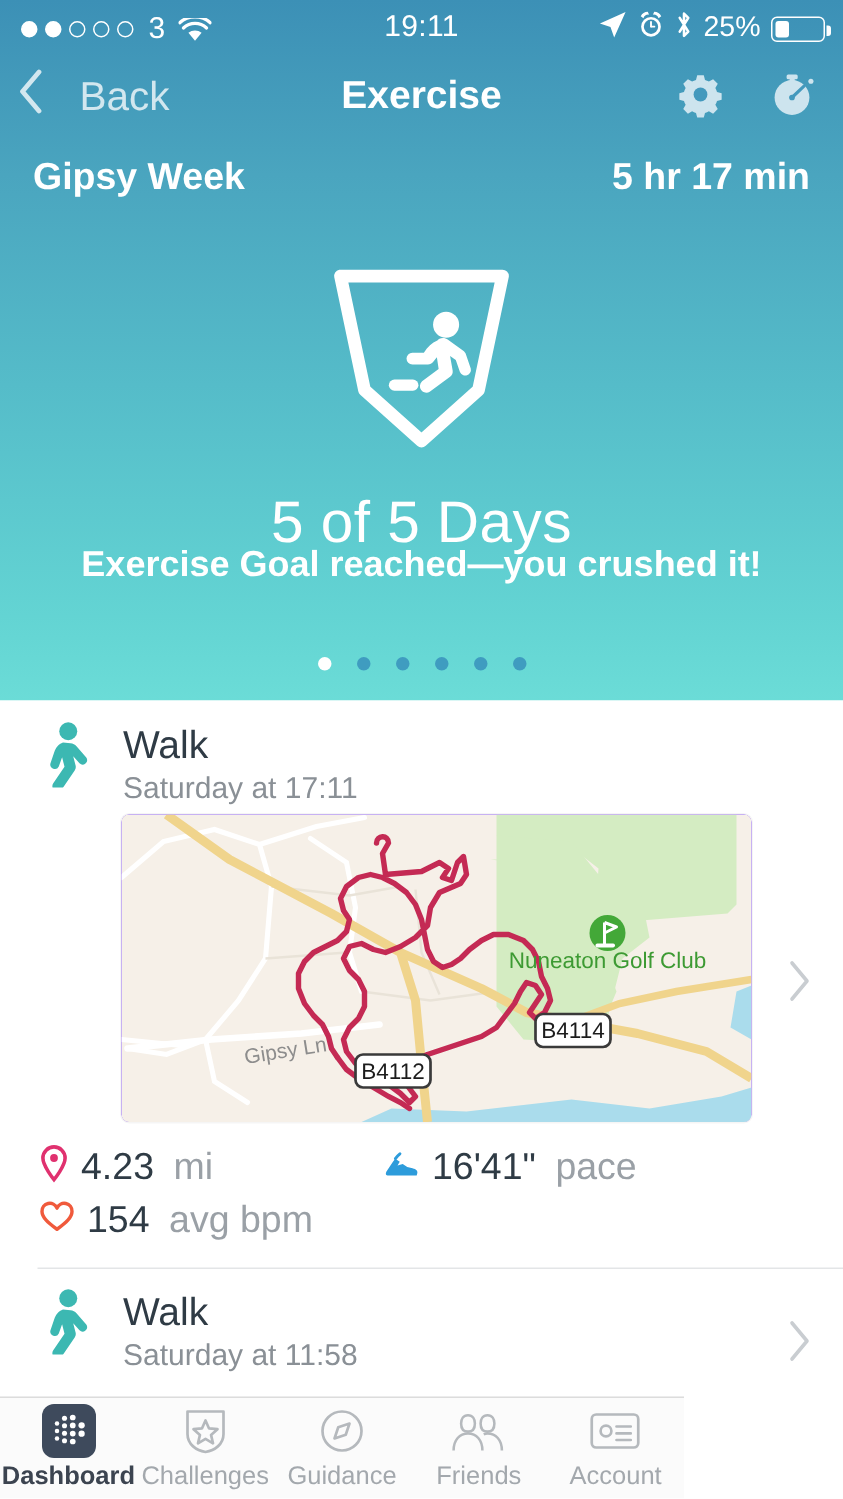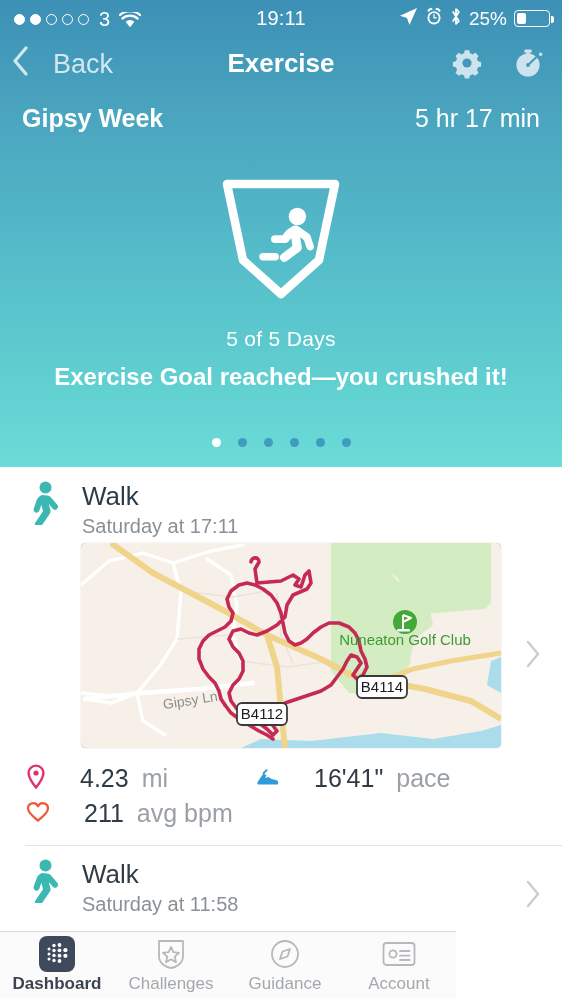--- a/index.html
+++ b/index.html
@@ -54,28 +54,28 @@
     position: absolute; left: 0; right: 0; top: 8px; text-align: center;
     color: #ffffff; font-size: 26px; font-weight: 600;
   }
   .nav-icons { position: absolute; right: 16px; top: 6px; display: flex; gap: 28px; align-items: center; }
 
   
   .weekrow {
     position: absolute; top: 104px; left: 0; width: 562px; height: 42px; color: #fff;
   }
   .week-label { position: absolute; left: 22px; top: 0; font-size: 25px; font-weight: 600; }
-  .week-total { position: absolute; right: 22px; top: 0; font-size: 25px; font-weight: 400; }
+  .week-total { position: absolute; right: 22px; top: 0; font-size: 25px; font-weight: 700; }
 
   
   .badge-wrap { position: absolute; top: 168px; left: 0; width: 562px; height: 140px; display: flex; justify-content: center; }
 
   .goal-days {
     position: absolute; top: 327px; left: 0; width: 562px; text-align: center;
-    color: #ffffff; font-size: 21px; font-weight: 400; letter-spacing: 0.3px;
+    color: #ffffff; font-size: 39px; font-weight: 400; letter-spacing: 0.3px;
   }
   .goal-msg {
     position: absolute; top: 363px; left: 0; width: 562px; text-align: center;
     color: #ffffff; font-size: 24px; font-weight: 600;
   }
 
   .pager { position: absolute; top: 438px; left: 0; width: 562px; display: flex; justify-content: center; gap: 17px; }
   .pdot { width: 9px; height: 9px; border-radius: 50%; background: #3f9cc0; }
   .pdot.active { background: #ffffff; }
 
@@ -94,21 +94,21 @@
     border-radius: 5px; overflow: hidden; background: #8b5cf6;
     box-shadow: 0 0 0 1px rgba(0,0,0,0.04);
   }
   .mapbox svg { display: block; }
 
   
   .stats { position: absolute; left: 26px; top: 294px; width: 510px; }
   .stat-row { display: flex; align-items: center; height: 35px; }
   .stat { display: flex; align-items: center; gap: 8px; }
   .stat.first { width: 230px; }
-  .stat-val { font-size: 25px; color: #2f3b45; margin-left: 26px; }
+  .stat-val { font-size: 25px; color: #2f3b45; }
   .stat-unit { font-size: 25px; color: #9aa0a6; margin-left: 5px; }
 
   .divider { position: absolute; left: 25px; width: 537px; height: 1px; background: #e3e5e7; }
 
   
   .ex-item2 { position: absolute; top: 378px; left: 0; width: 562px; }
   .partial-row { position: absolute; left: 26px; top: 90px; display: flex; align-items: center; gap: 8px; }
 
   
   .tabbar {
@@ -329,21 +329,21 @@
             <span class="stat-unit">pace</span>
           </span>
         </div>
         <div class="stat-row">
           <span class="stat first">
             <span>
               <svg width="24" height="22" viewBox="0 0 24 22">
                 <path d="M12 19.5 C6 15 2 11.6 2 7.6 A5.2 5.2 0 0 1 12 5.4 A5.2 5.2 0 0 1 22 7.6 C22 11.6 18 15 12 19.5 z" fill="none" stroke="#f05a3c" stroke-width="2.3" stroke-linejoin="round"></path>
               </svg>
             </span>
-            <span class="stat-val">211</span>
+            <span class="stat-val">154</span>
             <span class="stat-unit">avg bpm</span>
           </span>
         </div>
       </div>
 
       <div class="divider" style="top:378px;"></div>
     </div>
 
     <div class="ex-item2">
       <div class="ex-head">
@@ -408,20 +408,31 @@
     <div class="tab">
       <span class="tab-ico">
         <svg width="32" height="32" viewBox="0 0 32 32">
           <circle cx="16" cy="16" r="13" fill="none" stroke="#b5b9bd" stroke-width="1.8"></circle>
           <path d="M21 11 L13.5 13.5 L11 21 L18.5 18.5 Z" fill="none" stroke="#b5b9bd" stroke-width="1.8" stroke-linejoin="round"></path>
         </svg>
       </span>
       <span class="tab-label">Guidance</span>
     </div>
 
+    <div class="tab">
+      <span class="tab-ico">
+        <svg width="40" height="32" viewBox="0 0 40 32">
+          <path d="M13 5.5 C16.2 5.5 17.6 8 17.6 11 C17.6 14 16.2 16.4 13 16.4 C9.8 16.4 8.4 14 8.4 11 C8.4 8 9.8 5.5 13 5.5 Z" fill="none" stroke="#b5b9bd" stroke-width="1.7"></path>
+          <path d="M3.4 29 C3.4 22 7.5 17.6 13 17.6 C18.5 17.6 22.6 22 22.6 29" fill="none" stroke="#b5b9bd" stroke-width="1.7"></path>
+          <path d="M26 5.5 C29.2 5.5 30.6 8 30.6 11 C30.6 14 29.2 16.4 26 16.4 C22.8 16.4 21.4 14 21.4 11 C21.4 8 22.8 5.5 26 5.5 Z" fill="none" stroke="#b5b9bd" stroke-width="1.7"></path>
+          <path d="M23.5 18.2 C24.3 17.8 25.1 17.6 26 17.6 C31.5 17.6 35.6 22 35.6 29" fill="none" stroke="#b5b9bd" stroke-width="1.7"></path>
+        </svg>
+      </span>
+      <span class="tab-label">Friends</span>
+    </div>
 
     <div class="tab">
       <span class="tab-ico">
         <svg width="36" height="28" viewBox="0 0 36 28">
           <rect x="2.5" y="3" width="31" height="22" rx="3" fill="none" stroke="#b5b9bd" stroke-width="1.8"></rect>
           <circle cx="12" cy="14" r="3.6" fill="none" stroke="#b5b9bd" stroke-width="1.8"></circle>
           <path d="M19 11 L28.5 11 M19 15.6 L28.5 15.6 M19 20 L28.5 20" stroke="#b5b9bd" stroke-width="1.8" stroke-linecap="round"></path>
         </svg>
       </span>
       <span class="tab-label">Account</span>

